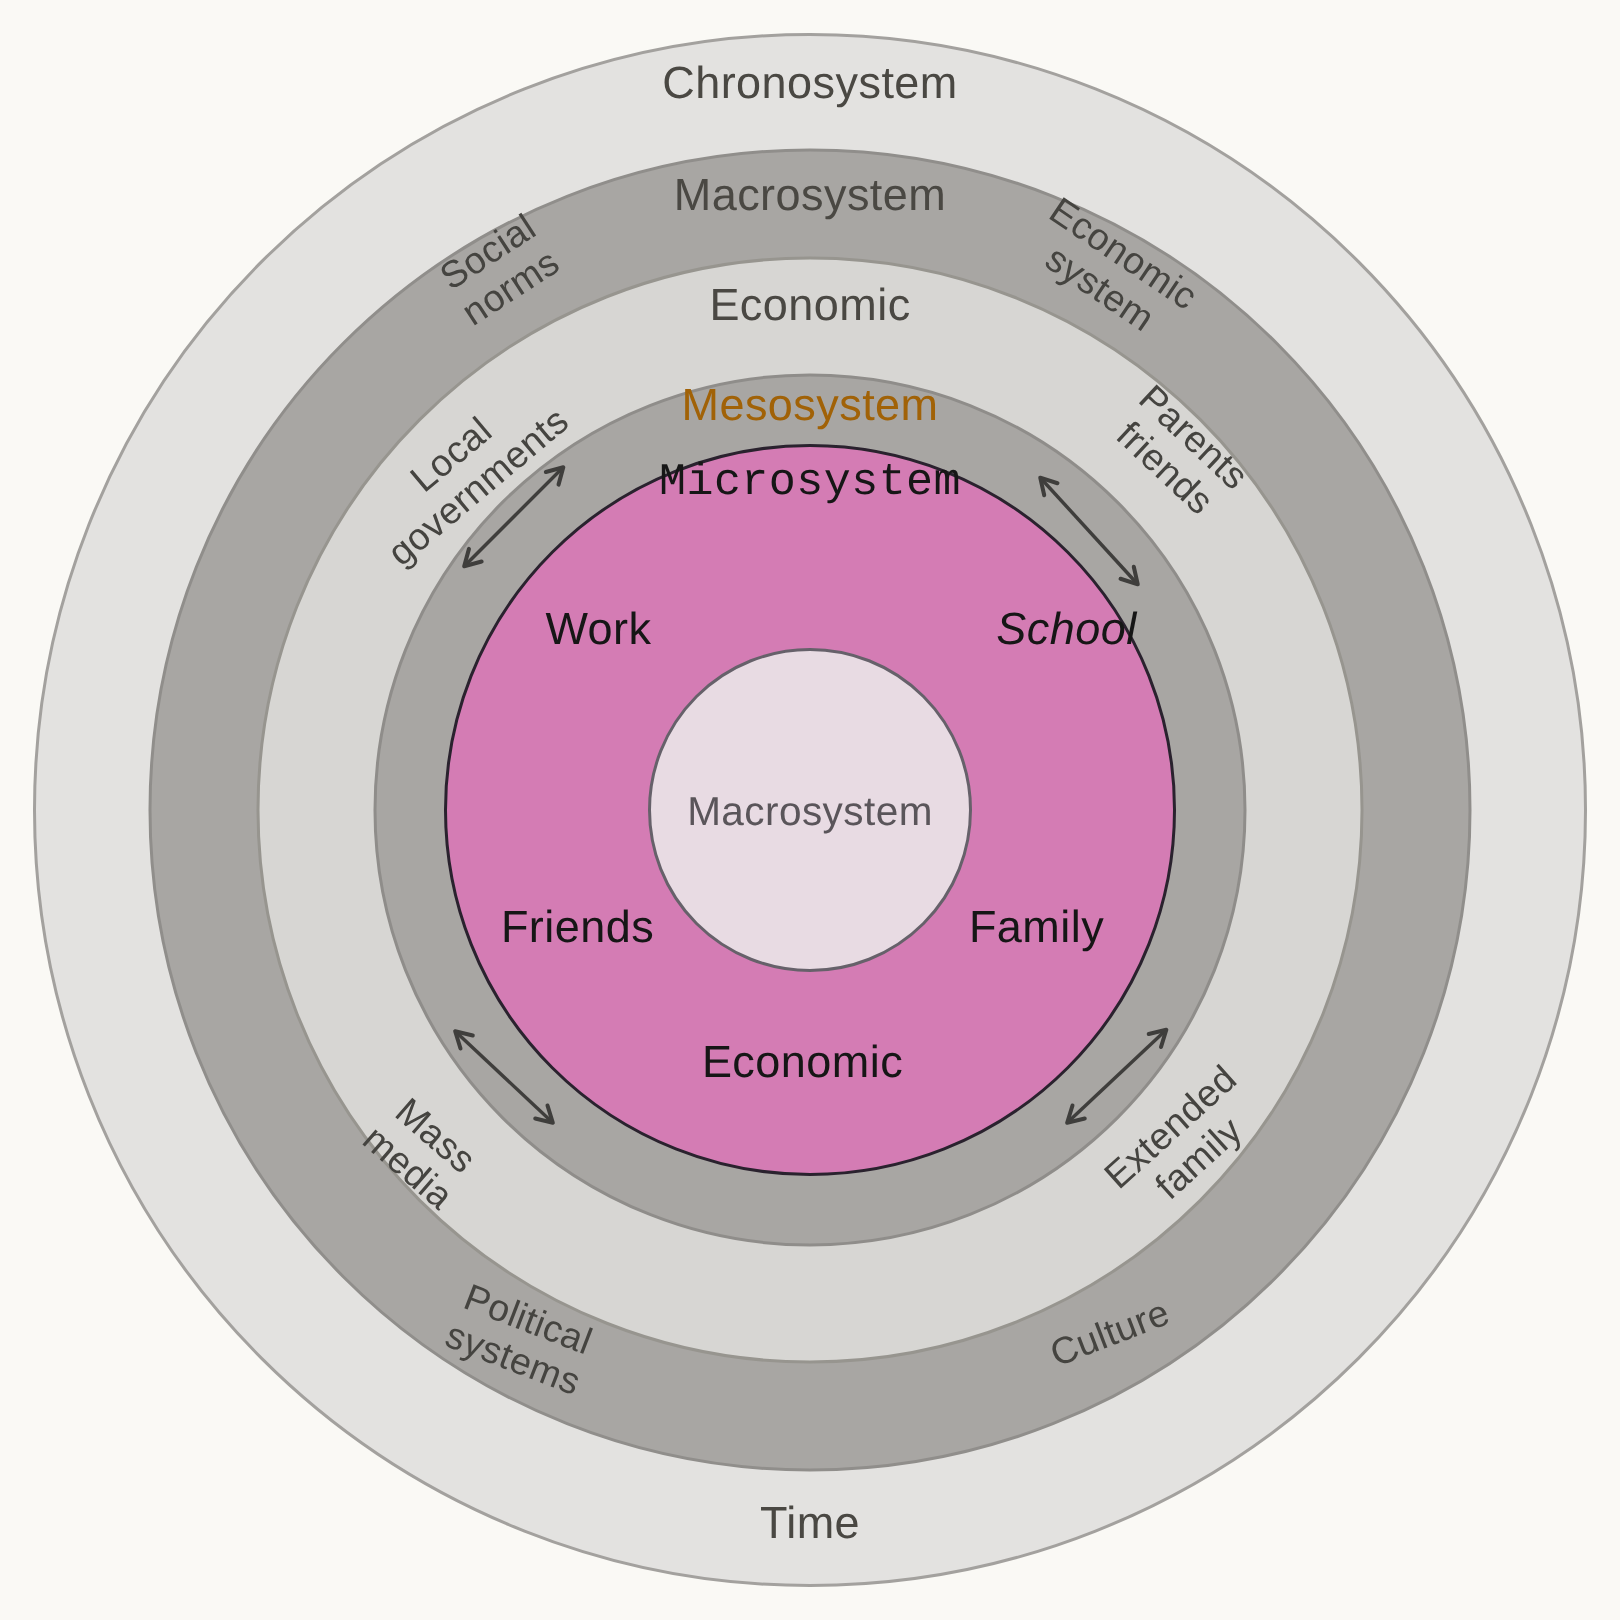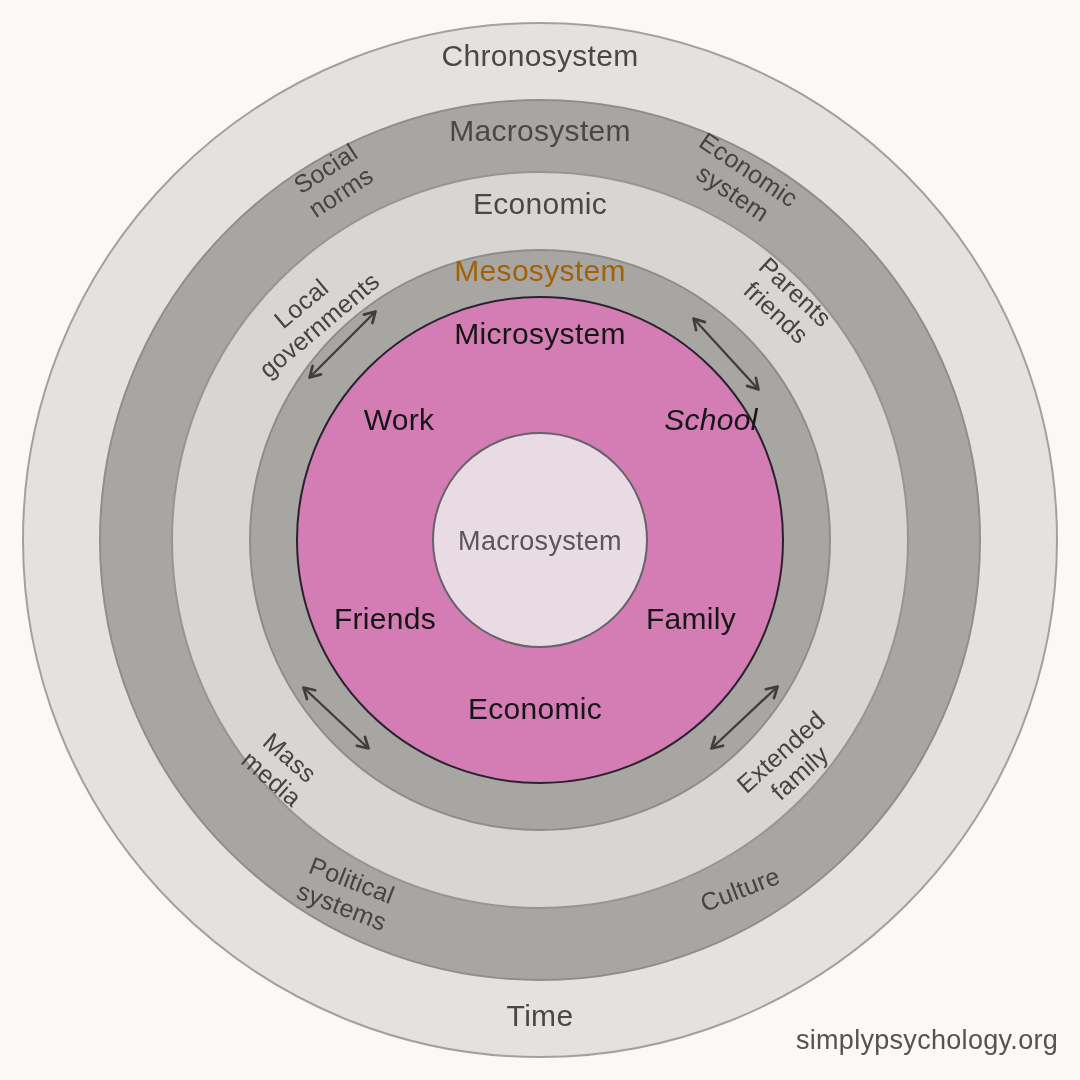--- a/index.html
+++ b/index.html
@@ -66,21 +66,21 @@
     line-height: 1.12;
     letter-spacing: 0.3px;
   }
   .rot { font-size: 25px; color: #454440; }
   .black { color: #161616; }
 
   .lbl-chrono { left: 540px; top: 56px; }
   .lbl-macro  { left: 540px; top: 131px; }
   .lbl-exo    { left: 540px; top: 204px; }
   .lbl-meso   { left: 540px; top: 271px; color: #a16207; }
-  .lbl-micro  { left: 540px; top: 334px; }
+  .lbl-micro  { left: 540px; top: 323px; font-family: Liberation Mono, monospace; }
   .lbl-work      { left: 399px; top: 420px; }
   .lbl-school    { left: 711px; top: 420px; font-style: italic; }
   .lbl-friends   { left: 385px; top: 619px; }
   .lbl-family    { left: 691px; top: 619px; }
   .lbl-neighbors { left: 535px; top: 709px; }
   .lbl-individual { left: 540px; top: 541px; font-size: 27px; color: #5a555a; }
   .lbl-time   { left: 540px; top: 1016px; }
 
   .lbl-social-norms      { left: 333px; top: 180px; transform: translate(-50%,-50%) rotate(-33deg); }
   .lbl-economic-system   { left: 741px; top: 181px; transform: translate(-50%,-50%) rotate(34deg); }
@@ -152,15 +152,14 @@
 family</div>
 
   <div class="lbl black lbl-work">Work</div>
   <div class="lbl black lbl-school">School</div>
   <div class="lbl black lbl-friends">Friends</div>
   <div class="lbl black lbl-family">Family</div>
   <div class="lbl black lbl-neighbors">Economic</div>
 
   <div class="lbl lbl-time">Time</div>
 
-  <div class="brand">simplypsychology.org</div>
 
 </div>
 
 </body></html>

